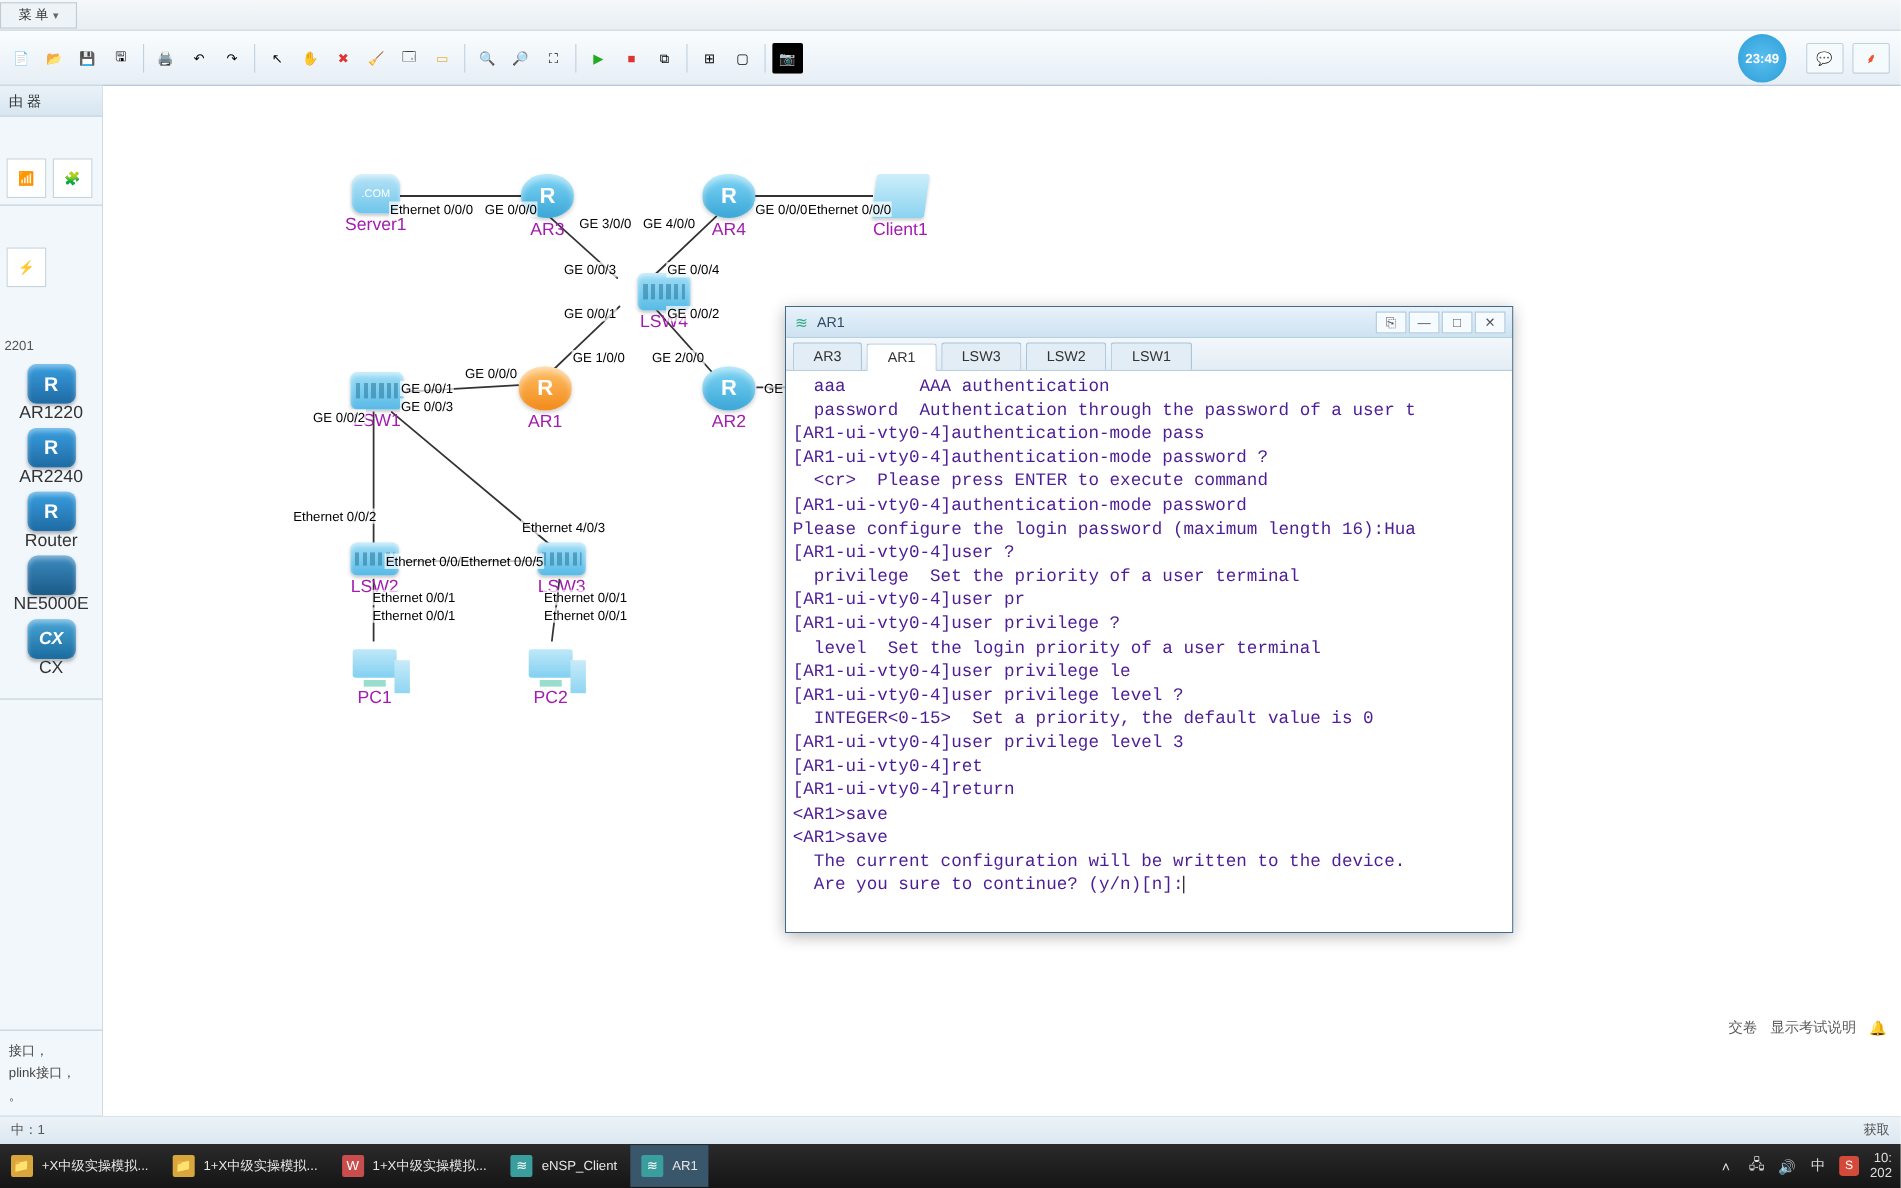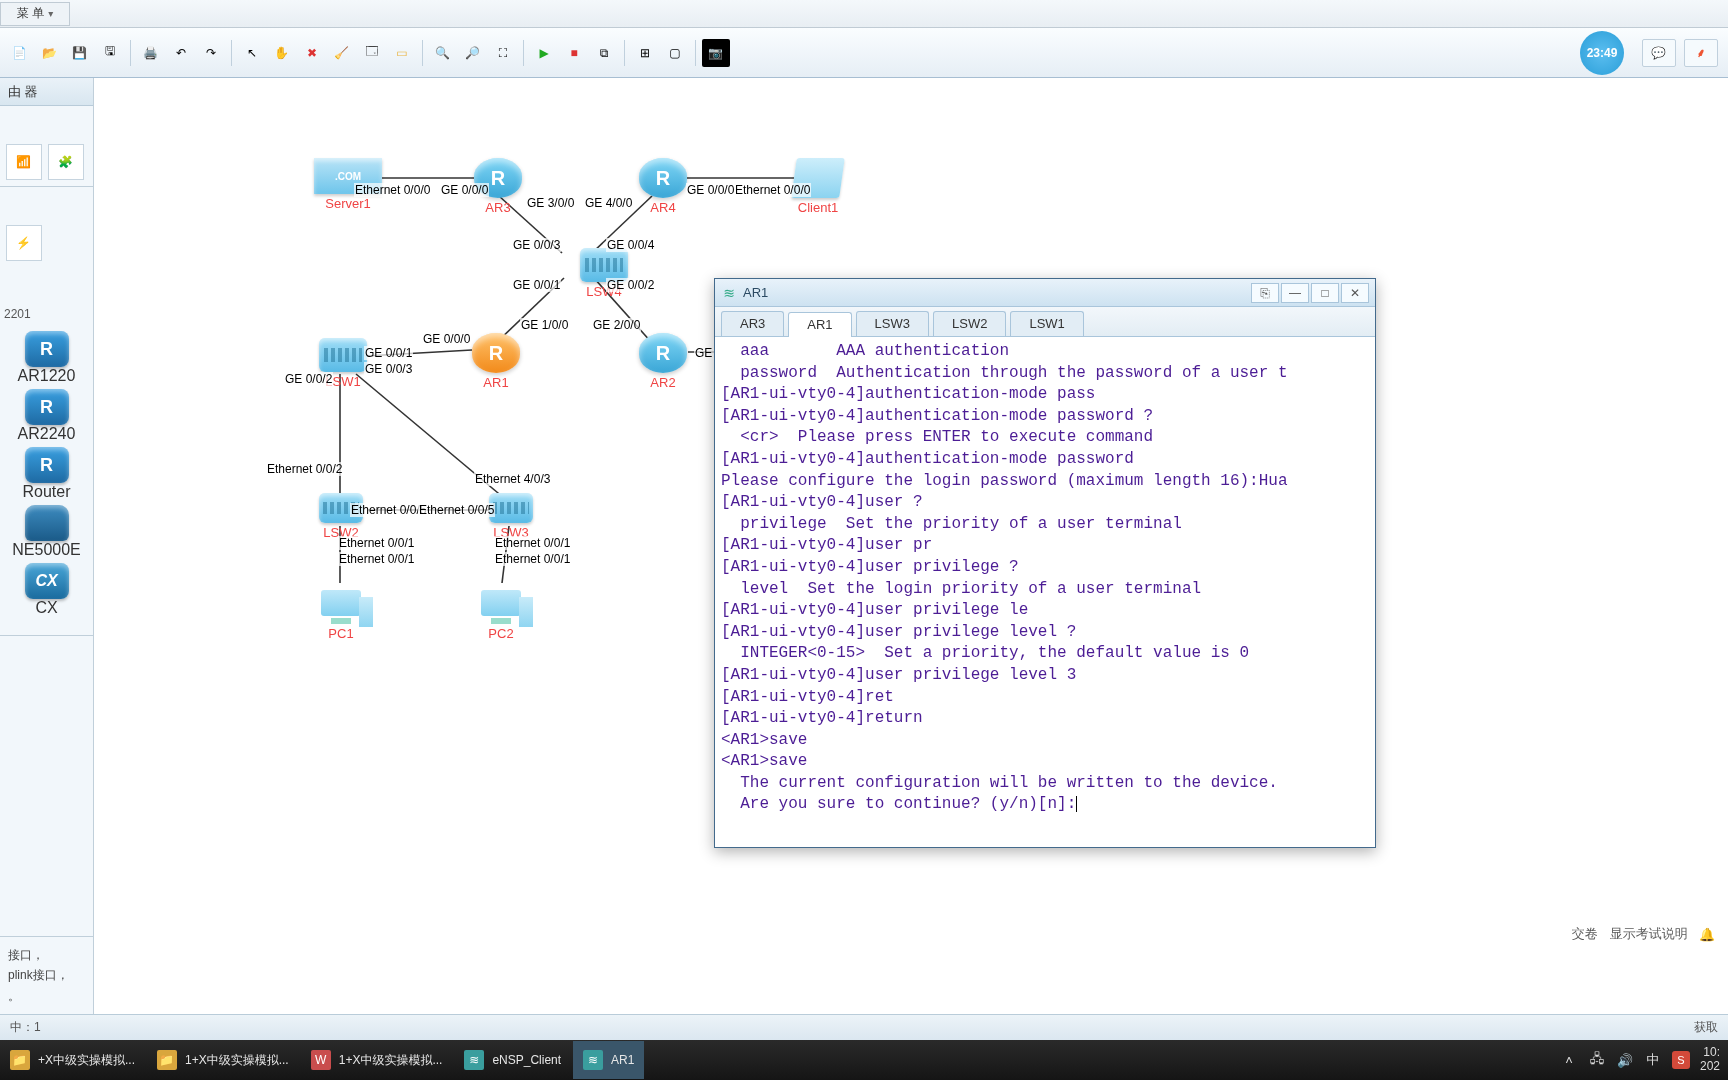--- a/index.html
+++ b/index.html
@@ -27,27 +27,27 @@
 .dev-cat-title { padding:2px 4px 6px; color:#555; font-size:12px; }
 .dev-item { display:flex; flex-direction:column; align-items:center; margin:4px 0; }
 .dev-item .node-circ { width:44px; height:36px; }
 .dev-item-label { font-size:16px; color:#333; margin-top:0; }
 .side-text { padding:8px; font-size:12px; color:#444; line-height:1.7; border-top:1px solid #c0cfda; margin-top:auto; }
 
 .canvas-wrap { flex:1; position:relative; background:#fff; overflow:auto; }
 .canvas { position:relative; width:1600px; height:950px; }
 
 .node { position:absolute; display:flex; flex-direction:column; align-items:center; }
-.node-label { font-size:13px; color:#ef4444; margin-top:2px; white-space:nowrap; }
+.node-label { font-size:16px; color:#a21caf; margin-top:2px; white-space:nowrap; }
 .node-router { width:48px; height:40px; border-radius:50% / 46%; background:linear-gradient(#7fd6f6,#3aa6d6); display:flex; align-items:center; justify-content:center; color:#fff; font-size:20px; font-weight:bold; box-shadow:inset 0 4px 6px rgba(255,255,255,.5), 0 2px 4px rgba(0,0,0,.2); }
 .node-router.orange { background:linear-gradient(#ffc169,#f28a1a); }
 .node-switch { width:48px; height:34px; background:linear-gradient(#a1def7,#58bae6); border-radius:6px; box-shadow:inset 0 3px 4px rgba(255,255,255,.5),0 2px 3px rgba(0,0,0,.2); position:relative; }
 .node-switch::after { content:""; position:absolute; left:10%; right:10%; top:30%; bottom:30%; background:repeating-linear-gradient(90deg,#2d7fa3 0 4px, transparent 4px 7px); opacity:.6; }
 .node-switch.small { width:44px; height:30px; }
-.node-server { width:68px; height:36px; background:linear-gradient(#b9e4f7,#6ec5eb); border-radius:0; display:flex;align-items:center;justify-content:center;color:#fff;font-size:10px;font-weight:bold; box-shadow:inset 0 3px 4px rgba(255,255,255,.5),0 2px 3px rgba(0,0,0,.2);}
+.node-server { width:44px; height:36px; background:linear-gradient(#b9e4f7,#6ec5eb); border-radius:10px; display:flex;align-items:center;justify-content:center;color:#fff;font-size:10px;font-weight:normal; box-shadow:inset 0 3px 4px rgba(255,255,255,.5),0 2px 3px rgba(0,0,0,.2);}
 .node-client { width:48px; height:40px; background:linear-gradient(#cdeefb,#8bd3f0); transform:skewX(-8deg); border-radius:3px; box-shadow:0 2px 3px rgba(0,0,0,.2);}
 .node-pc { width:44px; height:46px; display:flex; flex-direction:column; align-items:center; justify-content:flex-end; }
 .node-pc .mon { width:40px; height:26px; background:linear-gradient(#bfe8f9,#82d0f0); border-radius:3px; }
 .node-pc .base { width:20px; height:6px; background:#9dc; margin-top:2px; }
 .node-pc .tower { position:absolute; right:-10px; bottom:14px; width:14px; height:30px; background:linear-gradient(#c8ebf9,#8fd5f1); }
 
 .node-circ.blue { background:linear-gradient(#399fe0,#1e6aa3); border-radius:8px; width:44px;height:36px; display:flex;align-items:center;justify-content:center;color:#fff;font-weight:bold;font-size:18px; box-shadow:inset 0 3px 5px rgba(255,255,255,.4),0 2px 3px rgba(0,0,0,.25);}
 .node-circ.barrel { background:linear-gradient(#3d8cc0,#1a5a88); border-radius:10px 10px 6px 6px; }
 .node-circ.cx { background:linear-gradient(#49a6d8,#1a6b9e); font-style:italic; font-size:16px; }
 

